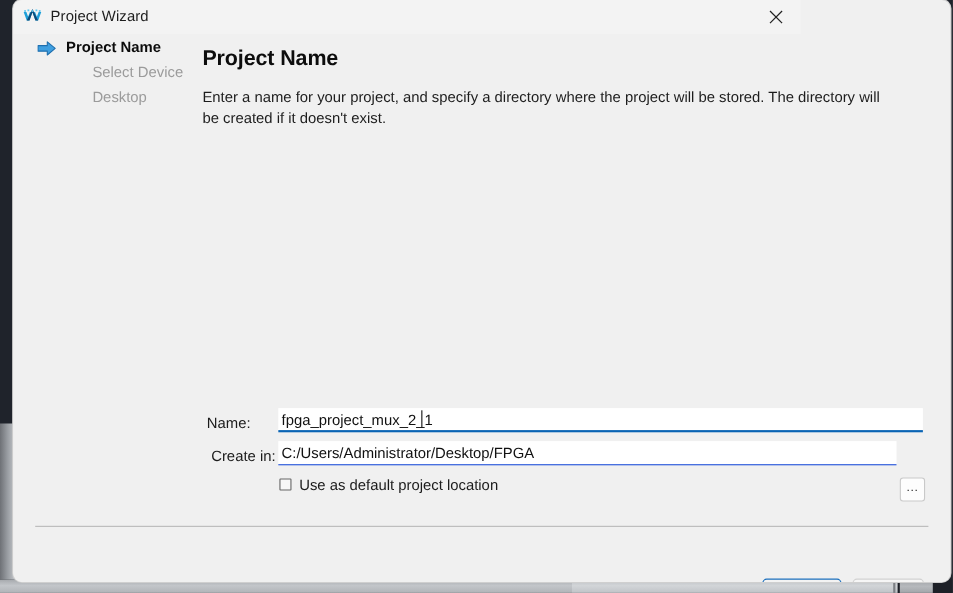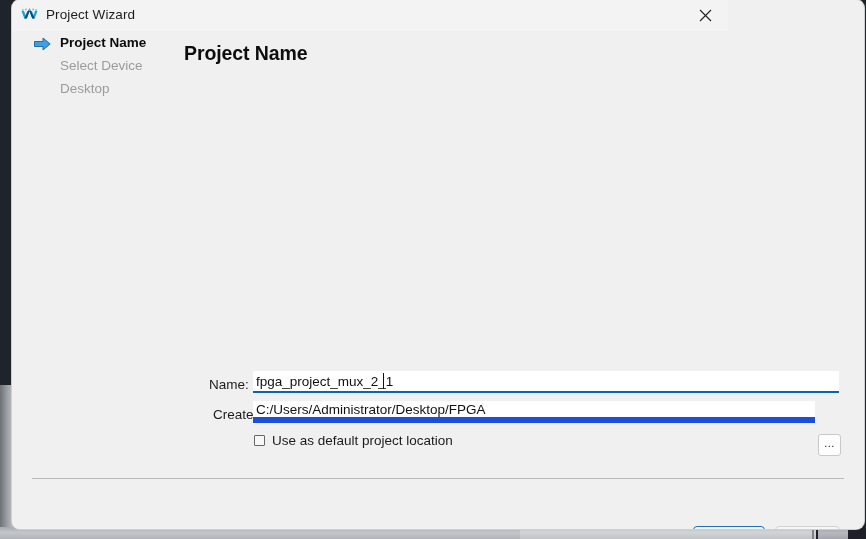--- a/index.html
+++ b/index.html
@@ -132,21 +132,21 @@
   }
   .nav-item {
     position: relative;
     height: 23px;
     padding-left: 48px;
     font-size: 13.5px;
     line-height: 23px;
     white-space: nowrap;
   }
   .nav-item.active { color: #0c0c0c; font-weight: 700; }
-  .nav-item.inactive { color: #9b9b9b; }
+  .nav-item.inactive { color: #9b9b9b; margin-left: 24px; }
   .nav-arrow {
     position: absolute;
     left: 22px; top: 4px;
     width: 17px; height: 14px;
   }
 
   
   .page-title {
     position: absolute;
     left: 172px; top: 11px;
@@ -168,21 +168,20 @@
   .form {
     position: absolute;
     left: 0; top: 0;
     width: 852px; height: 498px;
   }
   .field-label {
     position: absolute;
     font-size: 13.5px;
     color: #1b1b1b;
     white-space: nowrap;
-    margin-left: 21px;
   }
   .lbl-name   { left: 176px; top: 346px; }
   .lbl-create { left: 180px; top: 376px; }
 
   .input-name {
     position: absolute;
     left: 241px; top: 340px;
     width: 586px; height: 22px;
     background: #ffffff;
     border: none;
@@ -201,21 +200,21 @@
     width: 1px; height: 16px;
     background: #111;
   }
 
   .input-create {
     position: absolute;
     left: 241px; top: 370px;
     width: 562px; height: 22px;
     background: #ffffff;
     border: none;
-    border-bottom: 6px solid #1d4ed8;
+    border-bottom: 1px solid #1d4ed8;
     font-family: "Liberation Sans", sans-serif;
     font-size: 13.5px;
     color: #111;
     padding: 0 3px;
     box-sizing: border-box;
     outline: none;
   }
 
   .browse-btn {
     position: absolute;
@@ -369,20 +368,21 @@
         </div>
         <div class="nav-item inactive">
           <span>Select Device</span>
         </div>
         <div class="nav-item inactive">
           <span>Desktop</span>
         </div>
       </div>
 
       <div class="page-title">Project Name</div>
+      <div class="page-desc">Enter a name for your project, and specify a directory where the project will be stored. The directory will be created if it doesn't exist.</div>
 
       <div class="form">
         <div class="field-label lbl-name">Name:</div>
         <input class="input-name" type="text" value="fpga_project_mux_2_1" style="">
         <div class="caret"></div>
 
         <div class="field-label lbl-create">Create in:</div>
         <input class="input-create" type="text" value="C:/Users/Administrator/Desktop/FPGA" style="">
 
         <div class="browse-btn">

